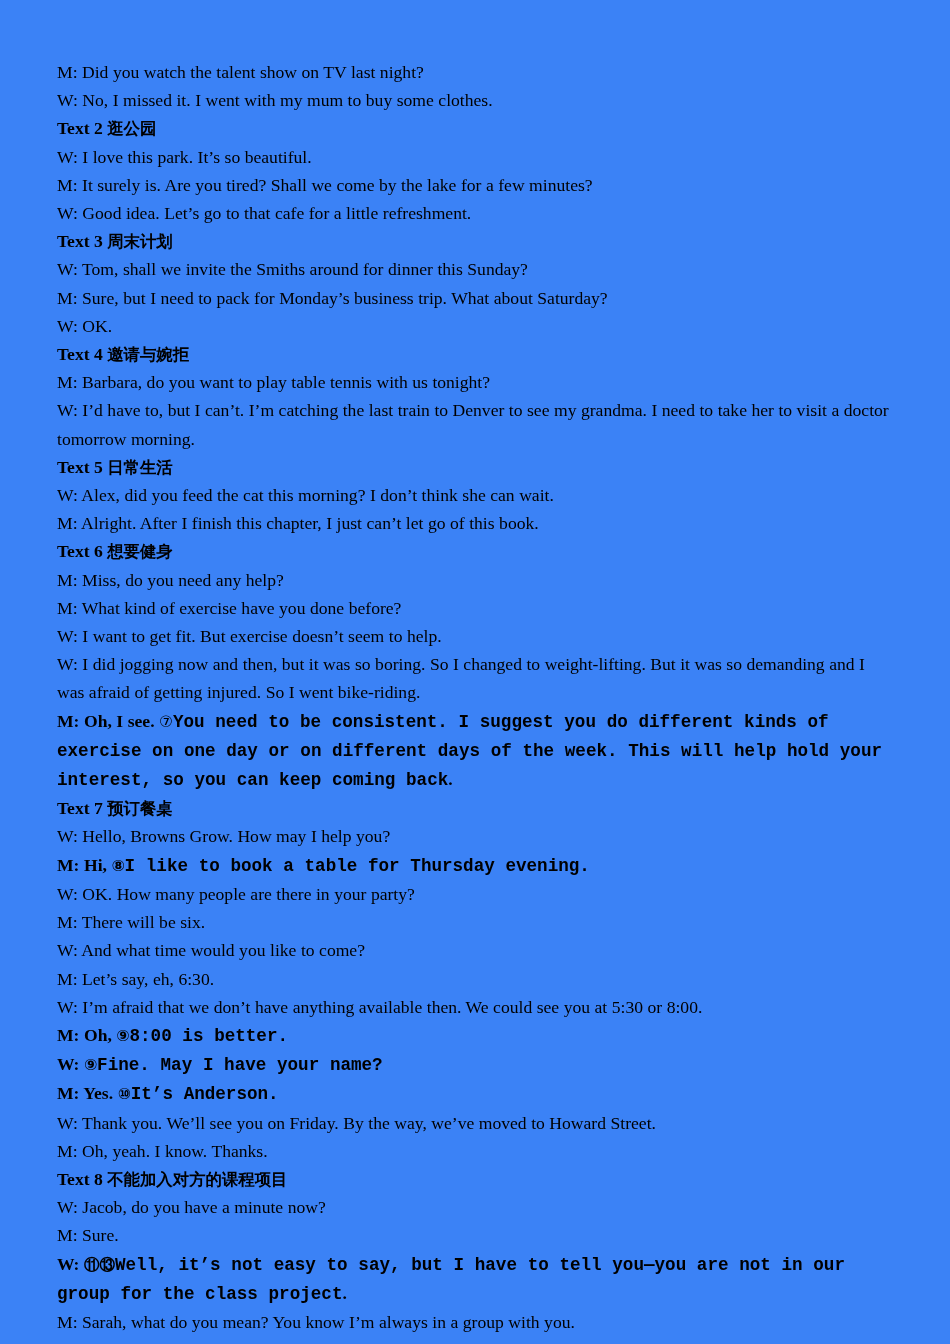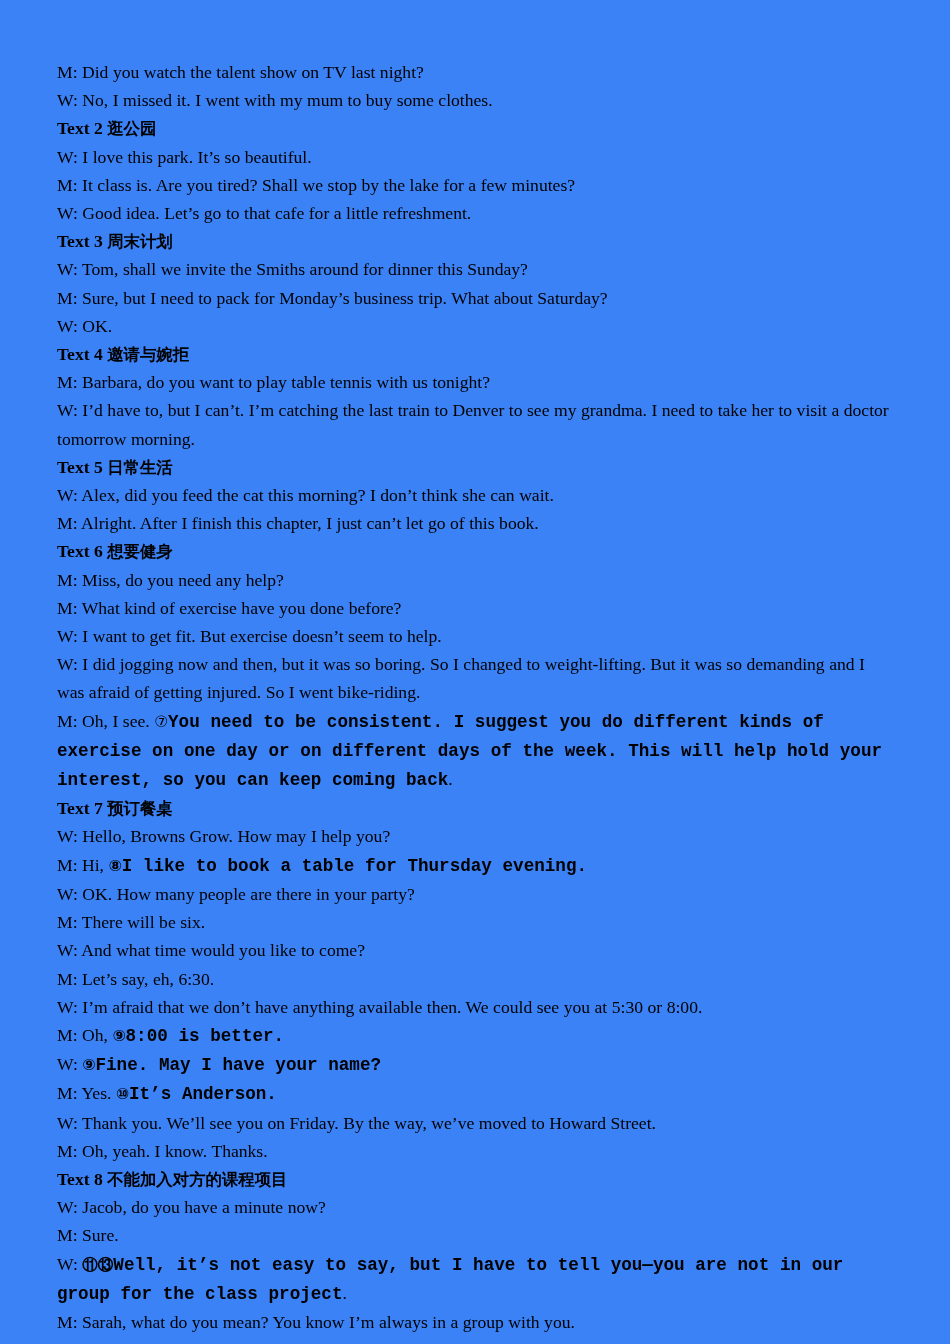--- a/index.html
+++ b/index.html
@@ -51,33 +51,33 @@
   .circ {
     font-family: "DejaVu Sans", "Liberation Sans", sans-serif;
     font-size: 15.5px;
   }
   .circ-b {
     font-family: "DejaVu Sans", "Liberation Sans", sans-serif;
     font-size: 15.5px;
     font-weight: bold;
   }
   .nb {
-    font-weight: normal;
+    font-weight: bold;
   }
 </style>
 </head>
 <body>
 
 <div class="page">
   <div class="doc-body">
       <div class="line">M: Did you watch the talent show on TV last night?</div>
       <div class="line">W: No, I missed it. I went with my mum to buy some clothes.</div>
       <div class="heading"><span>Text 2</span> <span class="cn">逛公园</span></div>
       <div class="line">W: I love this park. It’s so beautiful.</div>
-      <div class="line">M: It class is. Are you tired? Shall we stop by the lake for a few minutes?</div>
+      <div class="line">M: It surely is. Are you tired? Shall we come by the lake for a few minutes?</div>
       <div class="line">W: Good idea. Let’s go to that cafe for a little refreshment.</div>
       <div class="heading"><span>Text 3</span> <span class="cn">周末计划</span></div>
       <div class="line">W: Tom, shall we invite the Smiths around for dinner this Sunday?</div>
       <div class="line">M: Sure, but I need to pack for Monday’s business trip. What about Saturday?</div>
       <div class="line">W: OK.</div>
       <div class="heading"><span>Text 4</span> <span class="cn">邀请与婉拒</span></div>
       <div class="line">M: Barbara, do you want to play table tennis with us tonight?</div>
       <div class="line">W: I’d have to, but I can’t. I’m catching the last train to Denver to see my grandma. I need to take her to visit a doctor tomorrow morning.</div>
       <div class="heading"><span>Text 5</span> <span class="cn">日常生活</span></div>
       <div class="line">W: Alex, did you feed the cat this morning? I don’t think she can wait.</div>

